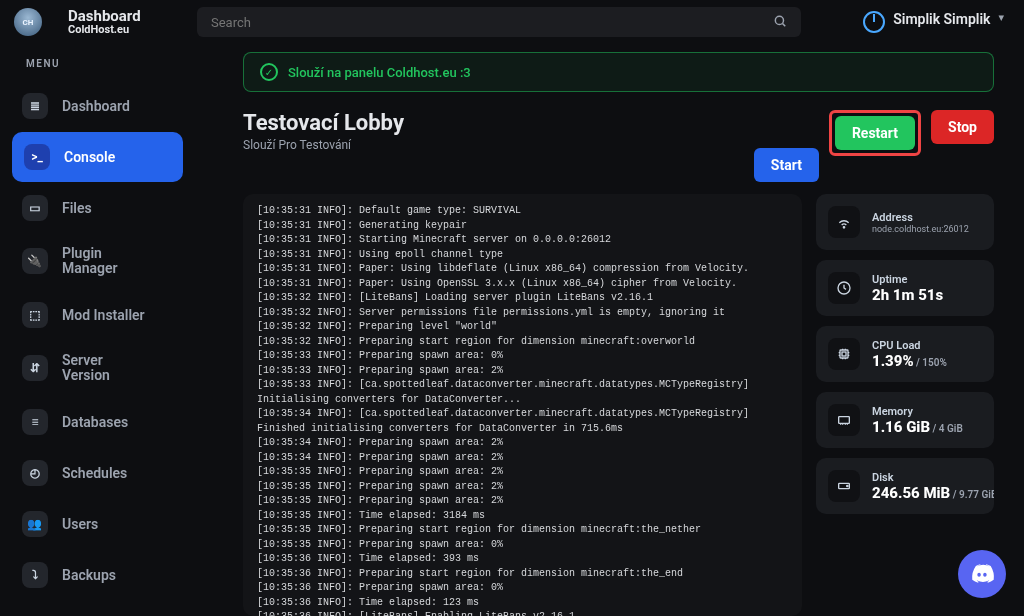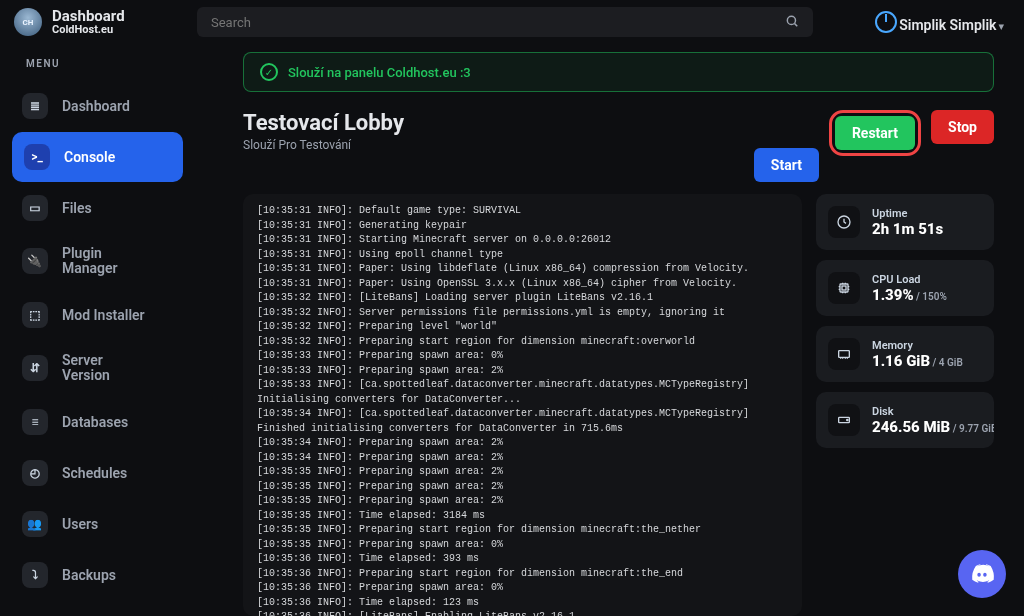--- a/index.html
+++ b/index.html
@@ -19,29 +19,29 @@
     --console-bg:#15161a;
     --mono:#d1d5db;
     --highlight:#b91c1c;
     --discord:#5865f2;
   }
   *{box-sizing:border-box;margin:0;padding:0;font-family:-apple-system,BlinkMacSystemFont,"Segoe UI",Roboto,Helvetica,Arial,sans-serif;}
   body{background:var(--bg);color:var(--text);width:1024px;height:616px;overflow:hidden;font-size:14px;}
 
   
   .topbar{display:flex;align-items:center;height:44px;padding:0 20px 0 14px;gap:18px;}
-  .brand{display:flex;align-items:center;gap:10px;min-width:165px;}
+  .brand{display:flex;align-items:center;gap:26px;min-width:165px;}
   .brand-logo{width:28px;height:28px;background:radial-gradient(circle at 50% 35%,#9bb8d3,#3a5a7a);border-radius:50%;display:flex;align-items:center;justify-content:center;font-size:8px;font-weight:700;color:#eaf3ff;}
   .brand-text{display:flex;flex-direction:column;line-height:1.1;}
   .brand-text span:first-child{font-weight:700;font-size:15px;}
   .brand-text span:last-child{font-weight:700;font-size:11px;}
   .search{flex:1;background:#1c1d21;border-radius:6px;height:30px;display:flex;align-items:center;padding:0 14px;color:var(--text-dim);position:relative;justify-content:flex-end;}
   .search input{flex:1;background:transparent;border:0;outline:0;color:var(--text);font-size:13px;}
   .search .sicon{color:var(--text-dim);font-size:13px;}
-  .user{display:flex;align-items:flex-end;gap:2px;padding-left:44px;}
+  .user{display:flex;align-items:flex-start;gap:8px;padding-left:44px;}
   .user .power{width:22px;height:22px;border:2px solid #4aa8ff;border-radius:50%;position:relative;display:flex;align-items:center;justify-content:center;}
   .user .power::after{content:"";width:2px;height:8px;background:#4aa8ff;position:absolute;top:1px;}
   .user .name{font-weight:600;font-size:14px;}
   .user .chev{font-size:11px;color:var(--text-dim);}
 
   
   .layout{display:flex;height:calc(616px - 44px);gap:26px;}
 
   
   .sidebar{width:195px;padding:14px 0 0 0;background:var(--bg);}
@@ -60,21 +60,21 @@
   .alert .check{width:18px;height:18px;border:2px solid var(--green);border-radius:50%;display:flex;align-items:center;justify-content:center;font-size:10px;}
 
   .header-row{display:flex;align-items:flex-start;justify-content:space-between;margin-bottom:12px;}
   .titles h1{font-size:22px;font-weight:700;margin-bottom:3px;}
   .titles .sub{font-size:12px;color:var(--text-dim);}
   .actions{display:flex;gap:10px;align-items:flex-start;}
   .btn{padding:9px 17px;border:0;border-radius:6px;font-weight:700;font-size:14px;color:#fff;cursor:pointer;}
   .btn-start{background:#2563eb;margin-top:38px;}
   .btn-restart{background:#22c55e;}
   .btn-stop{background:#dc2626;}
-  .highlight-wrap{border:3px solid #ef4444;border-radius:14px;padding:3px;}
+  .highlight-wrap{border:3px solid #ef4444;border-radius:6px;padding:3px;}
 
   .content-row{display:flex;gap:14px;flex:1;min-height:0;}
 
   
   .console{flex:1;background:#131417;border-radius:10px;padding:10px 14px;overflow:hidden;font-family:Liberation Mono, monospace;font-size:10px;line-height:1.45;color:#d6d8db;white-space:pre-wrap;}
 
   
   .stats{width:178px;display:flex;flex-direction:column;gap:10px;overflow:hidden;}
   .card{background:#1a1c20;border-radius:10px;padding:12px 12px 12px 12px;display:flex;gap:12px;align-items:center;}
   .card .cicon{width:32px;height:32px;background:#101114;border-radius:8px;display:flex;align-items:center;justify-content:center;font-size:14px;color:#cbd5e1;flex-shrink:0;}
@@ -214,20 +214,33 @@
 [10:35:36 INFO]: [LiteBans] Enabling LiteBans v2.16.1
 [10:35:37 INFO]: [LiteBans] Using system locale (en)
 [10:35:37 INFO]: [LiteBans] Loaded 2 templates from templates.yml!
 [10:35:37 INFO]: [LiteBans] Loading SQL driver: h2 1.4.197 (org.h2.Driver)
 [10:35:37 INFO]: [LiteBans] Connecting to database...
 [10:35:38 INFO]: [LiteBans] Connected to H2 database successfully (293.8 ms).
 [10:35:38 INFO]: [LiteBans] Database connection fully initialized (297.4 ms).
 [10:35:38 INFO]: [LiteBans] v2.16.1 enabled. Startup took 1.9 ms</pre>
 
       <div class="stats">
+        <div class="card">
+          <div class="cicon">
+            <svg width="16" height="16" viewBox="0 0 24 24" fill="none" stroke="currentColor" stroke-width="2">
+                <path d="M5 13a10 10 0 0114 0"></path>
+                <path d="M8.5 16.5a5 5 0 017 0"></path>
+                <circle cx="12" cy="20" r="1" fill="currentColor"></circle>
+              </svg>
+          </div>
+          <div class="ct">
+            <span class="lab">Address</span>
+            <span class="addr">node.coldhost.eu:26012</span>
+          </div>
+        </div>
 
         <div class="card">
           <div class="cicon">
             <svg width="16" height="16" viewBox="0 0 24 24" fill="none" stroke="currentColor" stroke-width="2">
                 <circle cx="12" cy="12" r="9"></circle>
                 <path d="M12 7v5l3 2"></path>
               </svg>
           </div>
           <div class="ct">
             <span class="lab">Uptime</span>

